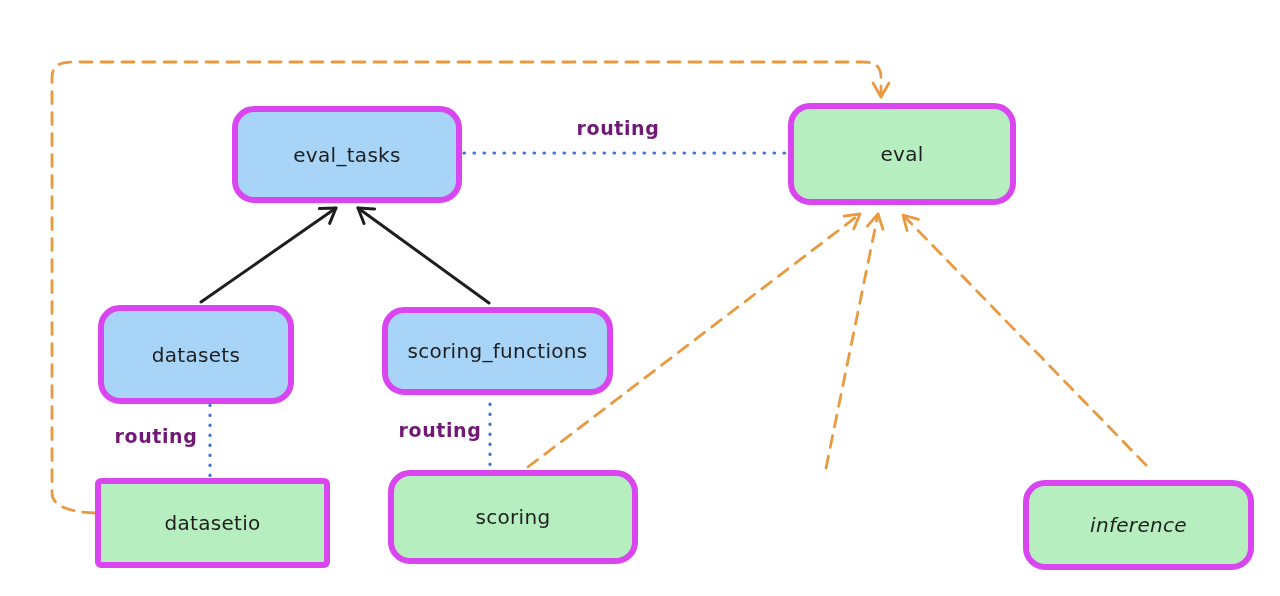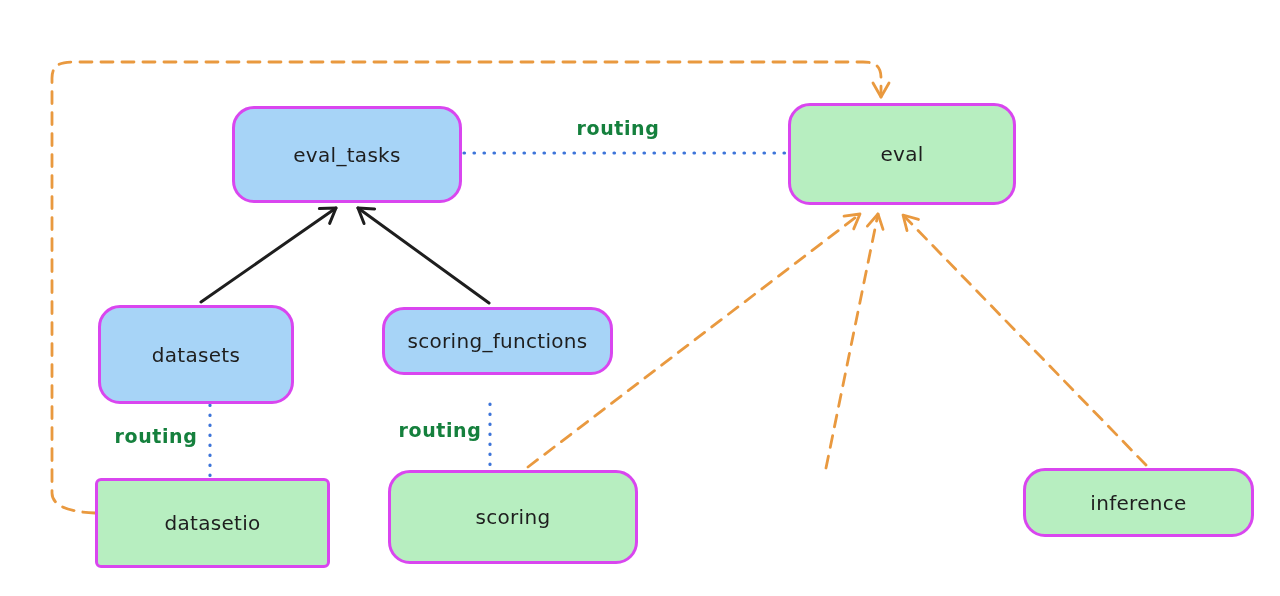--- a/index.html
+++ b/index.html
@@ -6,48 +6,48 @@
   #canvas{
     position:relative;
     width:1280px;height:596px;
     background:#ffffff;
     font-family:"DejaVu Sans", sans-serif;
     overflow:hidden;
   }
   #edges-layer{position:absolute;left:0;top:0;width:1280px;height:596px;}
   .node{
     position:absolute;
-    border:3px solid #d946ef;
+    border:6px solid #d946ef;
     border-radius:22px;
     display:flex;align-items:center;justify-content:center;
     color:#1e1e1e;
     font-size:20px;
     letter-spacing:0.3px;
     box-sizing:border-box;
   }
   .node.blue{background:#a7d4f7;}
   .node.green{background:#b7eec0;}
   .edge-label{
     position:absolute;
-    color:#15803d;
+    color:#701a75;
     font-size:19px;
     font-weight:600;
     letter-spacing:0.6px;
     text-align:center;
     white-space:nowrap;
   }
   
   #n-eval-tasks        {left:232px; top:106px; width:230px; height:97px;}
   #n-eval              {left:788px; top:103px; width:228px; height:102px;}
   #n-datasets          {left:98px;  top:305px; width:196px; height:99px;}
-  #n-scoring-functions {left:382px; top:307px; width:231px; height:68px;}
+  #n-scoring-functions {left:382px; top:307px; width:231px; height:88px;}
   #n-datasetio         {left:95px;  top:478px; width:235px; height:90px;border-radius:6px;}
   #n-scoring           {left:388px; top:470px; width:250px; height:94px;}
   #n-agents            {left:710px; top:470px; width:231px; height:95px;}
-  #n-inference         {left:1023px;top:468px; width:231px; height:69px;}
+  #n-inference         {left:1023px;top:480px; width:231px; height:90px;font-style:italic;}
   
   #lbl-routing-top {left:570px; top:117px; width:96px;}
   #lbl-routing-ds  {left:108px; top:425px; width:96px;}
   #lbl-routing-sf  {left:392px; top:419px; width:96px;}
 </style>
 </head>
 <body>
 
 <div id="canvas">
 

